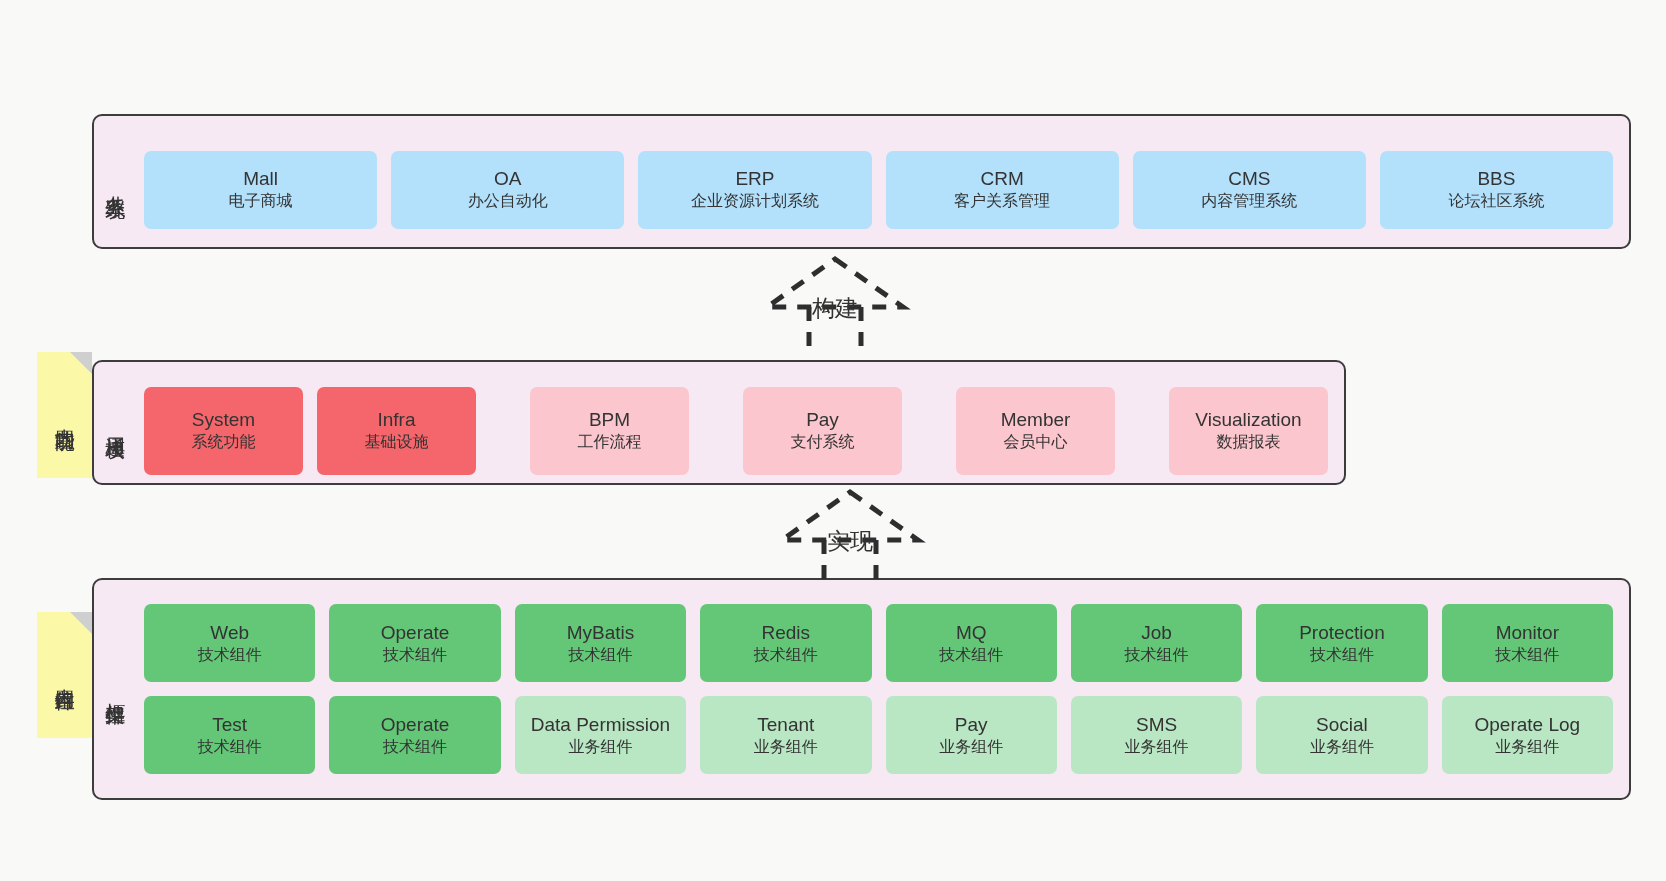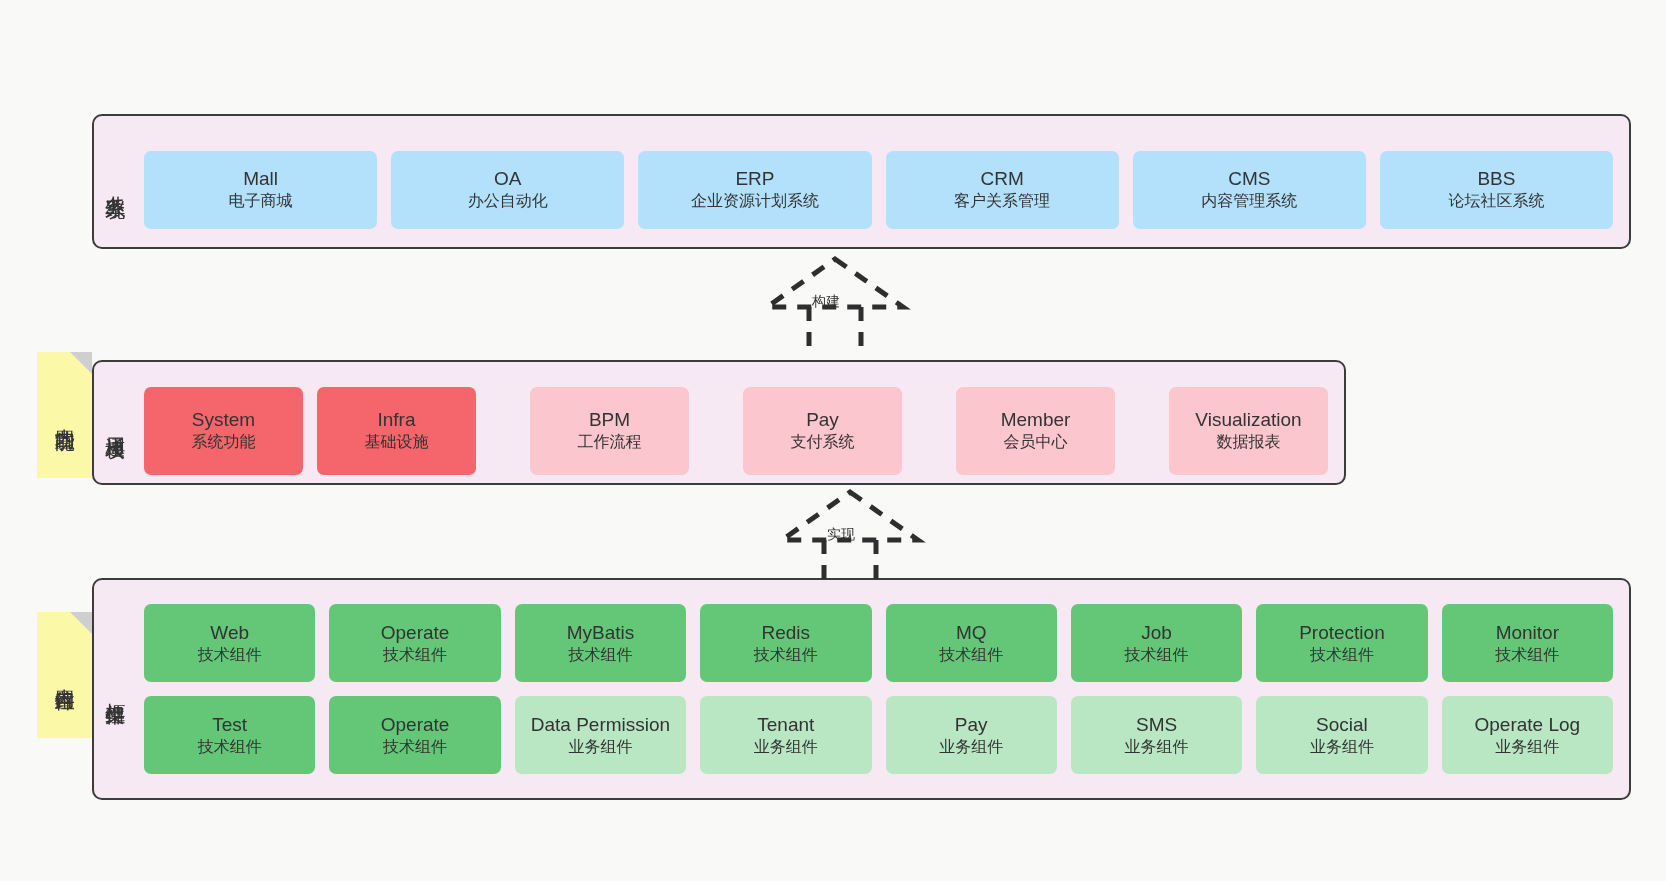--- a/index.html
+++ b/index.html
@@ -122,21 +122,21 @@
     border-top: 22px solid #cfcfcf;
   }
 
   
   .arrow {
     position: absolute;
     z-index: 2;
   }
   .arrow-label {
     position: absolute;
-    font-size: 14px;
+    font-size: 23px;
     color: #333;
     background: transparent;
     white-space: nowrap;
     z-index: 4;
   }
 </style>
 </head>
 <body>
 
 <div class="canvas">

